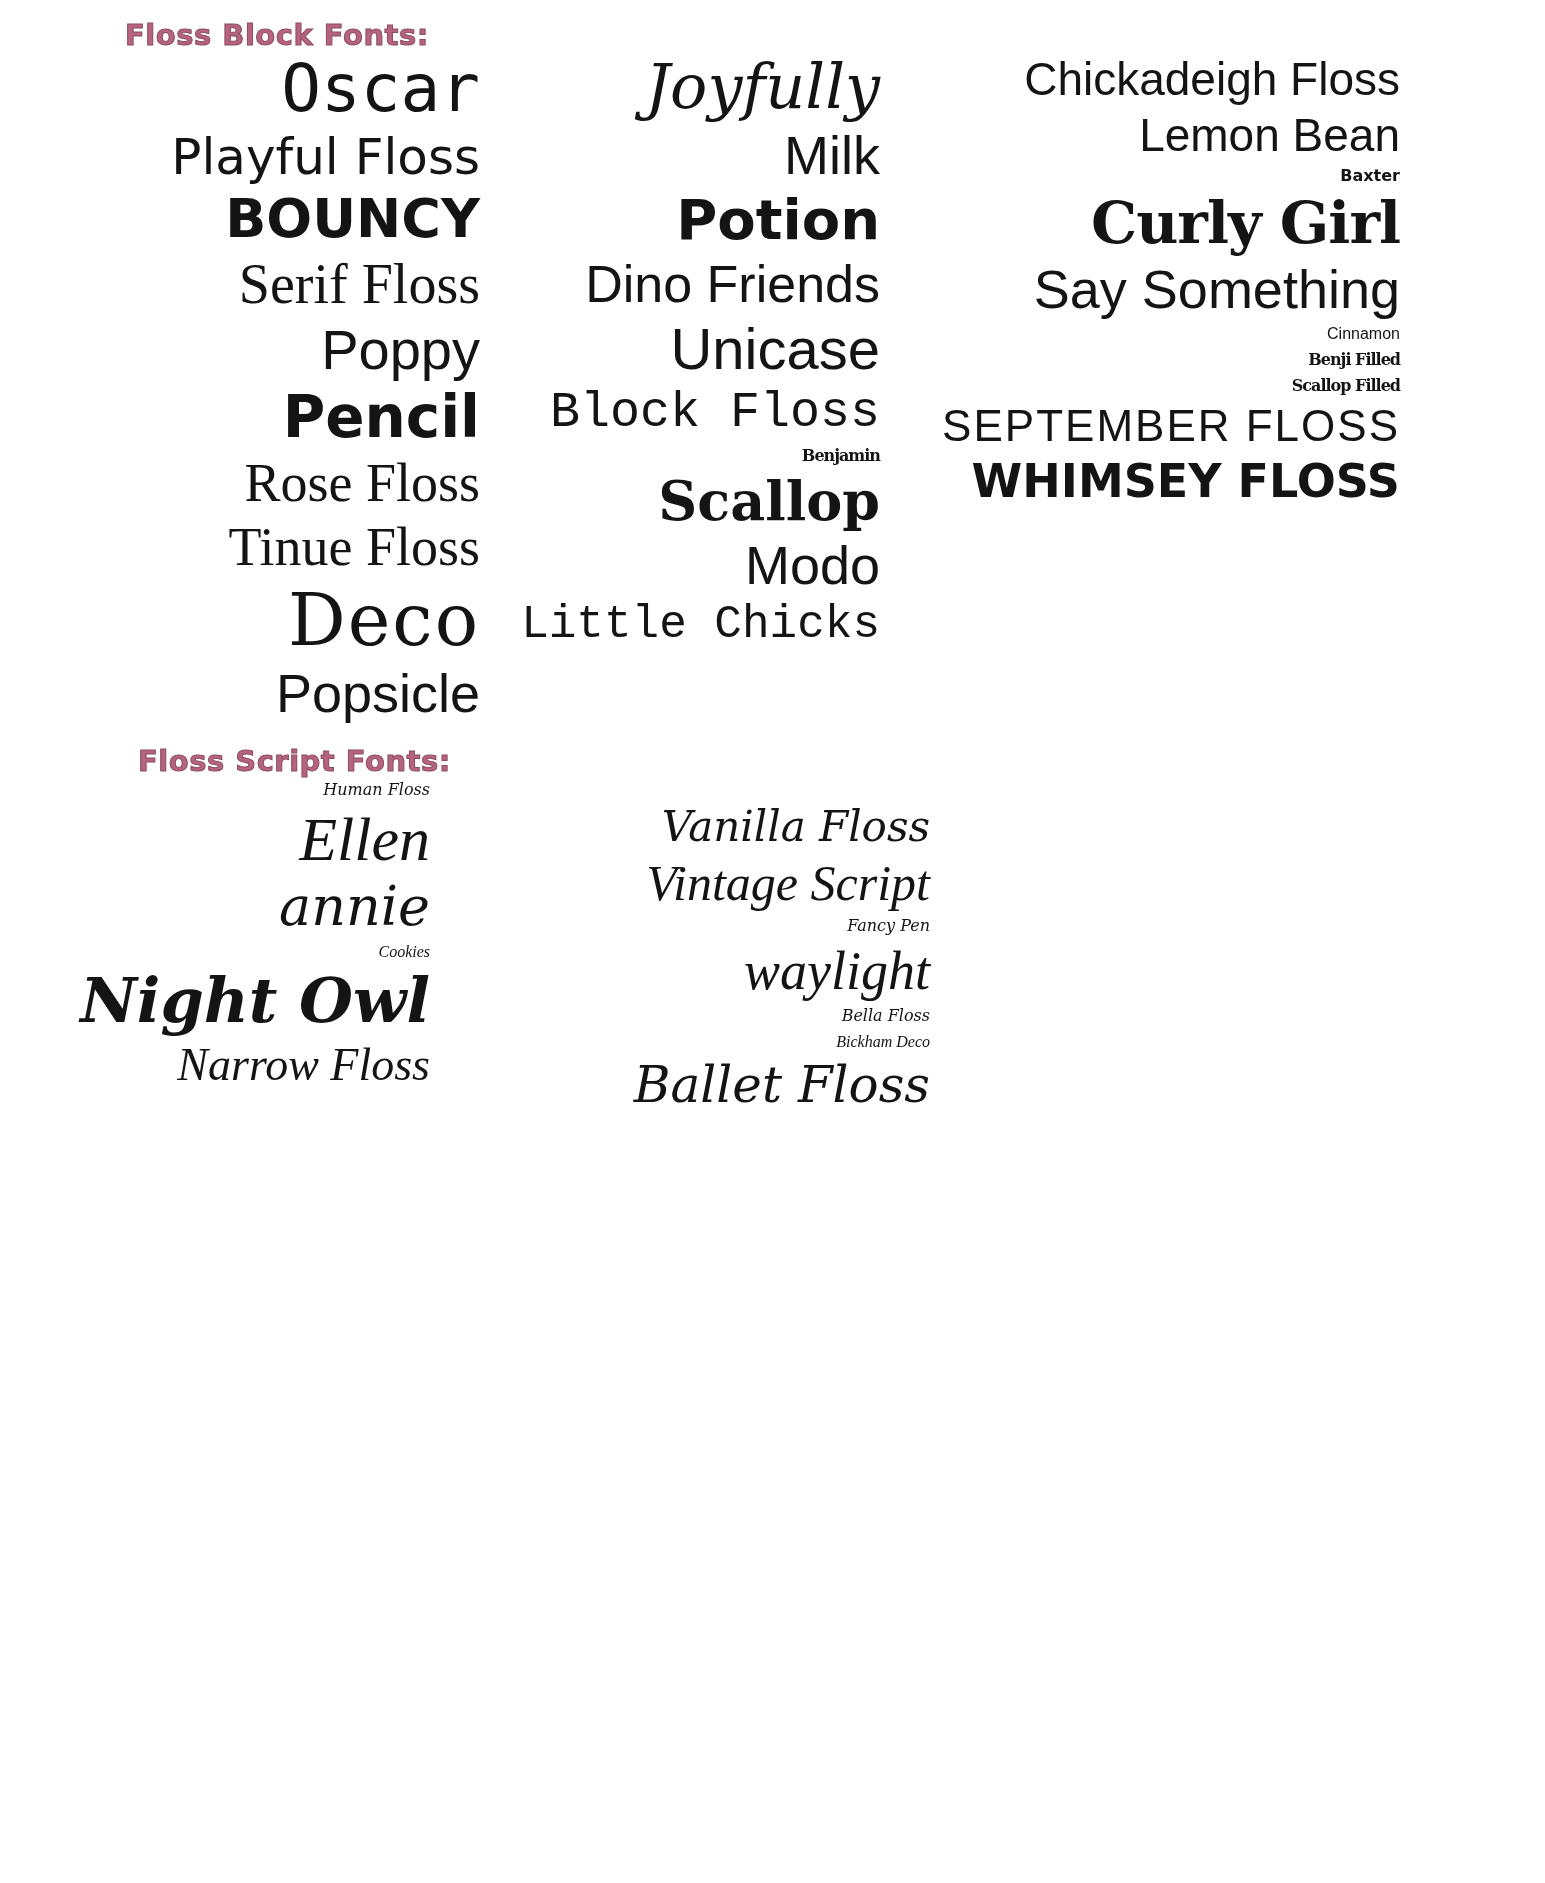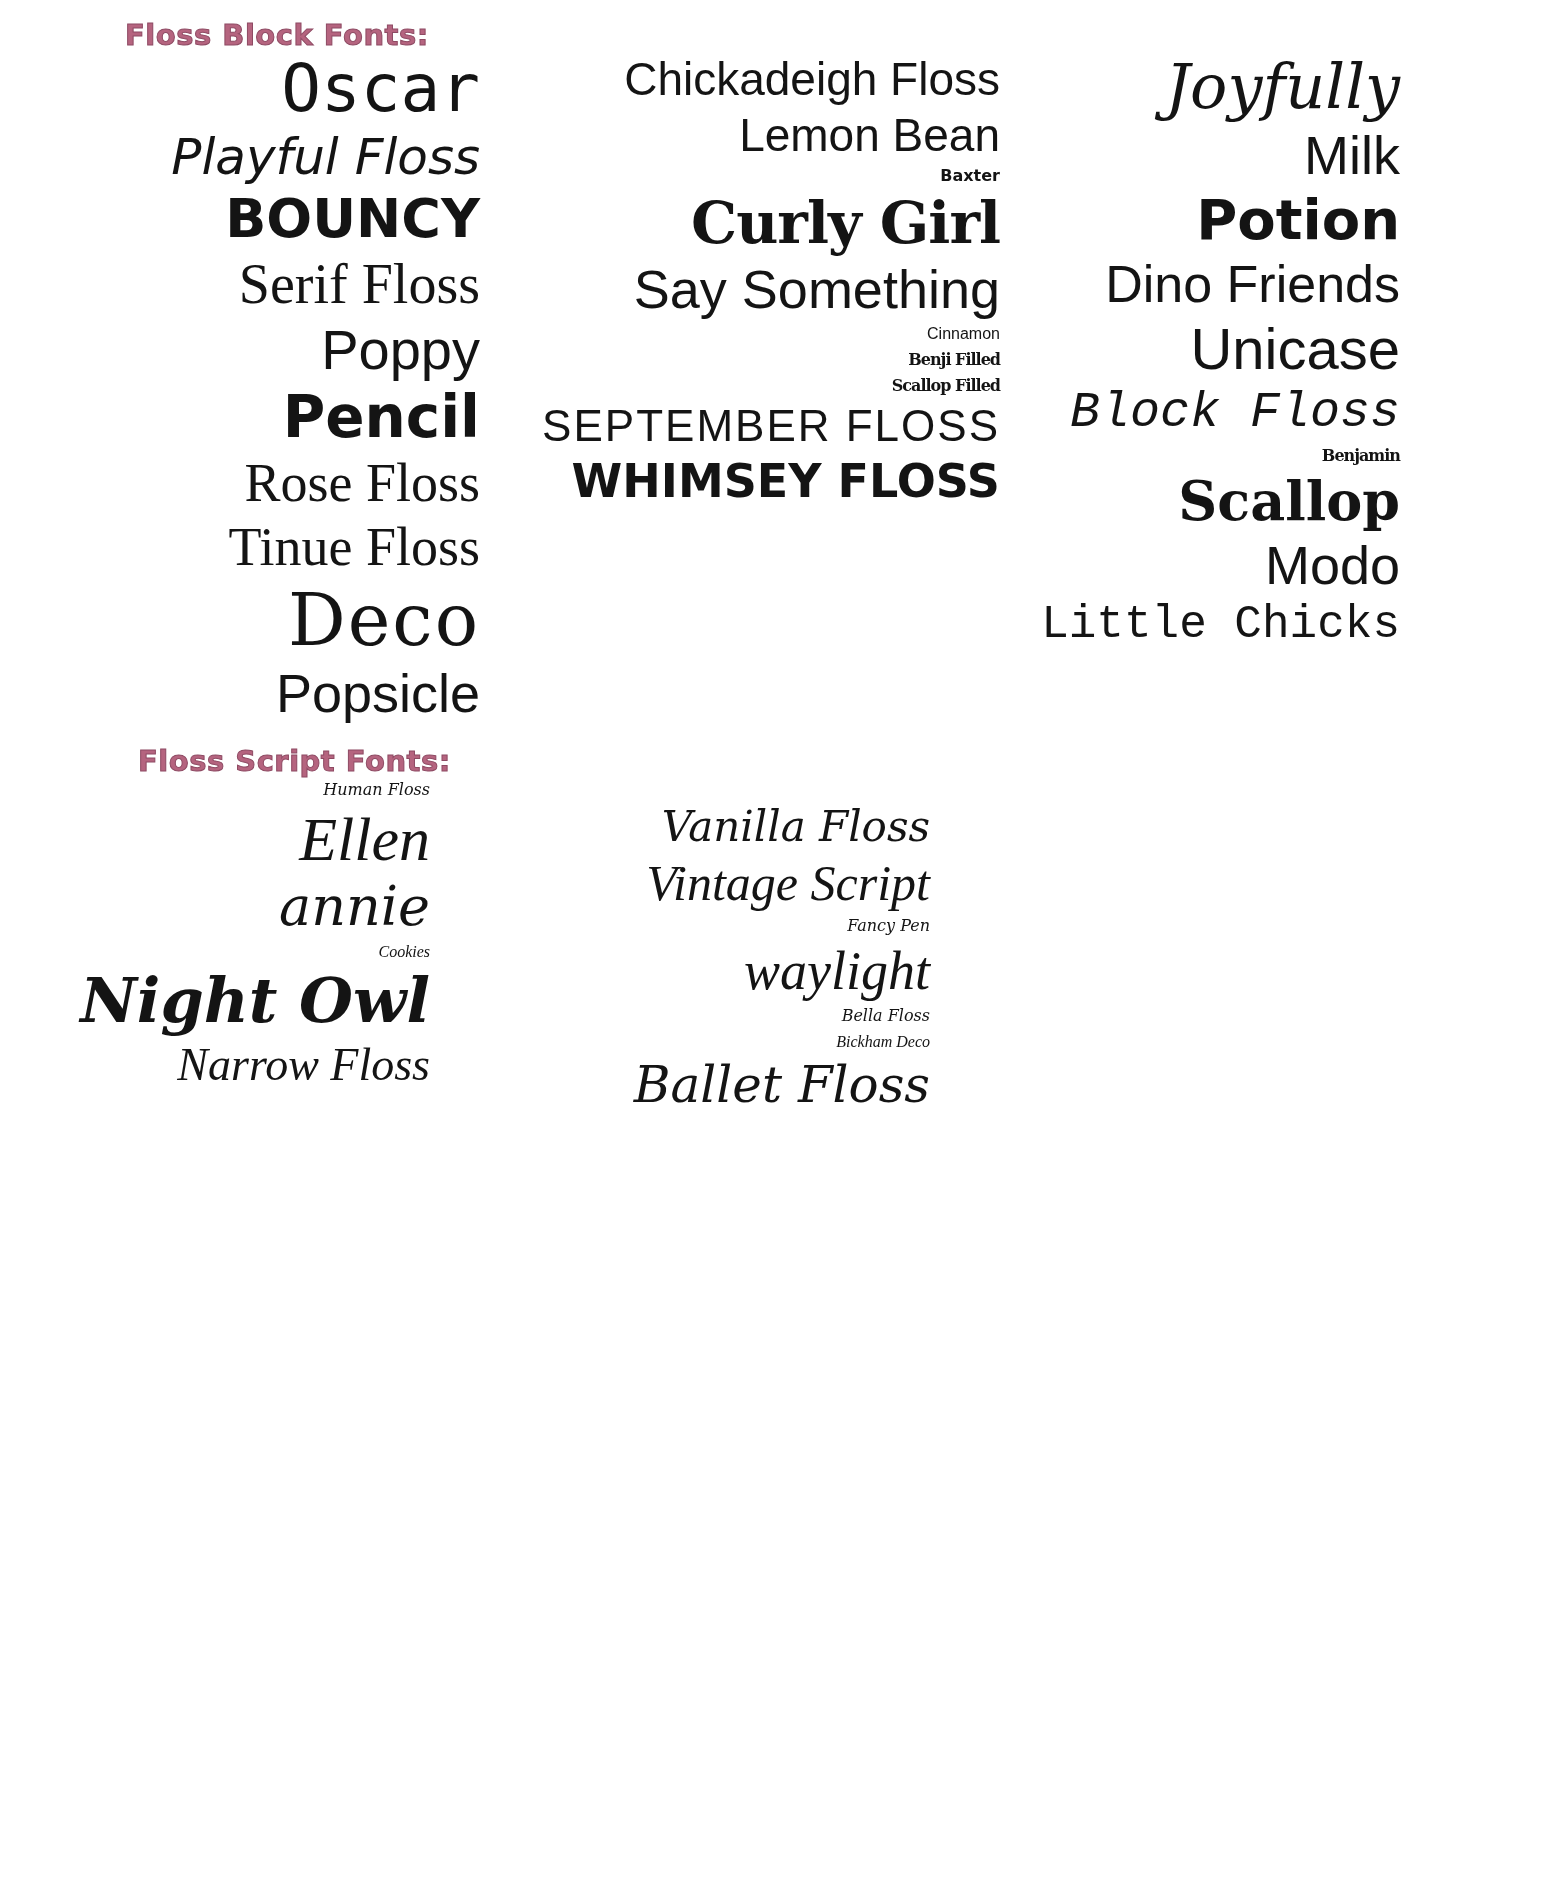--- a/index.html
+++ b/index.html
@@ -76,21 +76,21 @@
   .bold   { font-weight: bold; }
   .wide   { letter-spacing: 2px; }
   .tight  { letter-spacing: -1px; }
   .upper  { text-transform: uppercase; }
 
   
   .f-script  { font-family: "DejaVu Serif", serif; font-style: italic; }
   .f-script2 { font-family: "Liberation Serif", serif; font-style: italic; }
   .s42 { font-size: 42px; }
   .s46 { font-size: 46px; }
-  .s50 { font-size: 50px; font-style: italic; }
+  .s50 { font-size: 50px; }
   .s54 { font-size: 54px; }
   .s58 { font-size: 58px; }
   .s62 { font-size: 62px; }
   .s66 { font-size: 66px; }
   .s72 { font-size: 72px; }
 
   .row-gap { margin-bottom: 10px; }
 </style>
 </head>
 <body>
@@ -107,44 +107,44 @@
       <div class="sample f-sans bold s54 row-gap">BOUNCY</div>
       <div class="sample f-libserif s56 row-gap" style="font-size:56px">Serif Floss</div>
       <div class="sample f-lib s56 row-gap" style="font-size:56px">Poppy</div>
       <div class="sample f-sans bold s58 row-gap">Pencil</div>
       <div class="sample f-libserif s54 row-gap">Rose Floss</div>
       <div class="sample f-libserif s54 row-gap">Tinue Floss</div>
       <div class="sample f-serif s72 wide row-gap">Deco</div>
       <div class="sample f-lib s54 row-gap">Popsicle</div>
     </div>
 
+    <div class="col block-col-2">
+      <div class="sample f-script s62 row-gap">Joyfully</div>
+      <div class="sample f-lib s54 row-gap">Milk</div>
+      <div class="sample f-sans bold s56 row-gap" style="font-size:56px">Potion</div>
+      <div class="sample f-lib s52 row-gap" style="font-size:52px">Dino Friends</div>
+      <div class="sample f-lib s58 row-gap">Unicase</div>
+      <div class="sample f-libmono s50 row-gap">Block Floss</div>
+      <div class="sample f-serif bold s52 tight row-gap">Benjamin</div>
+      <div class="sample f-serif bold s54 row-gap">Scallop</div>
+      <div class="sample f-lib s54 row-gap">Modo</div>
+      <div class="sample f-libmono s46 row-gap">Little Chicks</div>
+    </div>
+
     <div class="col block-col-3">
       <div class="sample f-lib s46 row-gap">Chickadeigh Floss</div>
       <div class="sample f-lib s46 row-gap">Lemon Bean</div>
       <div class="sample f-sans bold s56 row-gap">Baxter</div>
       <div class="sample f-serif bold s58 tight row-gap">Curly Girl</div>
       <div class="sample f-lib s54 row-gap">Say Something</div>
       <div class="sample f-lib s56 row-gap">Cinnamon</div>
       <div class="sample f-serif bold s56 tight row-gap">Benji Filled</div>
       <div class="sample f-serif bold s52 tight row-gap">Scallop Filled</div>
       <div class="sample f-lib s44 wide row-gap" style="font-size:44px">SEPTEMBER FLOSS</div>
       <div class="sample f-sans bold s46 upper row-gap">Whimsey Floss</div>
-    </div>
-
-    <div class="col block-col-2">
-      <div class="sample f-script s62 row-gap">Joyfully</div>
-      <div class="sample f-lib s54 row-gap">Milk</div>
-      <div class="sample f-sans bold s56 row-gap" style="font-size:56px">Potion</div>
-      <div class="sample f-lib s52 row-gap" style="font-size:52px">Dino Friends</div>
-      <div class="sample f-lib s58 row-gap">Unicase</div>
-      <div class="sample f-libmono s50 row-gap">Block Floss</div>
-      <div class="sample f-serif bold s52 tight row-gap">Benjamin</div>
-      <div class="sample f-serif bold s54 row-gap">Scallop</div>
-      <div class="sample f-lib s54 row-gap">Modo</div>
-      <div class="sample f-libmono s46 row-gap">Little Chicks</div>
     </div>
 
   </div>
 
   <h1 class="section-title script-title">Floss Script Fonts:</h1>
 
   <div class="columns">
 
 
     <div class="col script-col-2">

